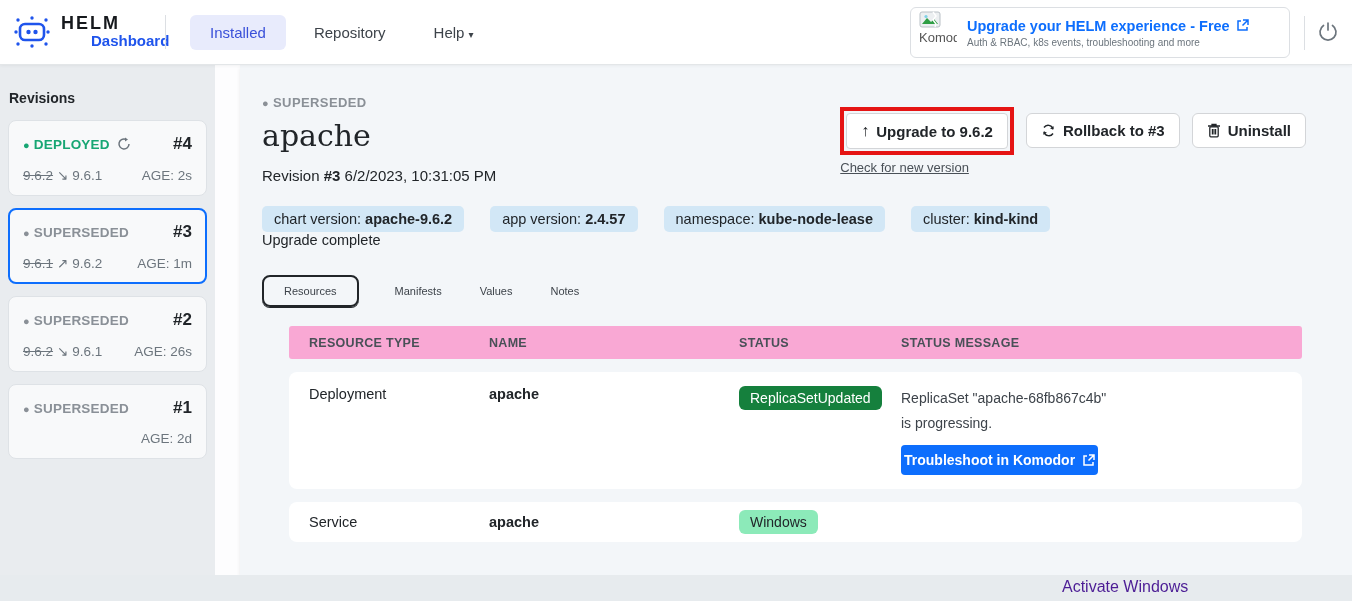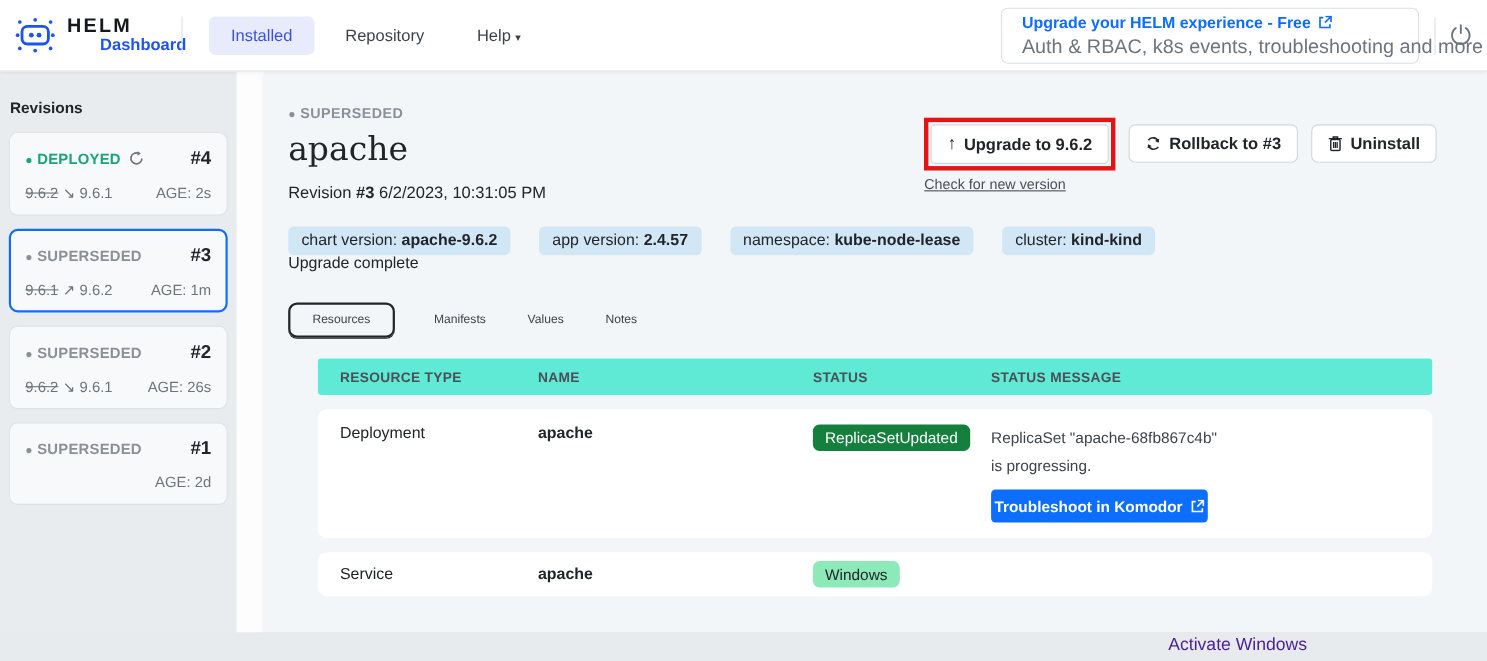--- a/index.html
+++ b/index.html
@@ -15,21 +15,21 @@
   .nav-sep { width:1px; height:34px; background:#dcdfe3; }
   .nav-items { display:flex; align-items:center; gap:8px; margin-left:24px; }
   .nav-item { font-size:15px; color:#3d434a; padding:9px 20px; border-radius:6px; cursor:pointer; }
   .nav-item.active { background:#e8ebfc; color:#3a50d9; }
   .caret { font-size:10px; color:#3d434a; margin-left:4px; }
 
   .banner { position:absolute; right:62px; top:7px; width:380px; height:51px; border:1px solid #dcdfe3;
     border-radius:6px; background:#fff; display:flex; align-items:center; padding:4px 10px 4px 8px; gap:10px; }
   .banner-img { width:38px; height:43px; overflow:hidden; font-size:13px; color:#555; line-height:1.1; white-space:nowrap; }
   .banner-title { font-size:14.5px; font-weight:bold; color:#0d6efd; display:flex; align-items:center; gap:6px; }
-  .banner-sub { font-size:18px; color:#6c757d; margin-top:3px; white-space:nowrap; }
+  .banner-sub { font-size:10px; color:#6c757d; margin-top:3px; white-space:nowrap; }
   .nav-sep2 { position:absolute; right:47px; top:16px; width:1px; height:34px; background:#dcdfe3; }
   .power-btn { position:absolute; right:13px; top:21px; cursor:pointer; }
 
   
   .sidebar { position:absolute; left:0; top:65px; width:215px; height:536px; background:#e9ecef; padding:25px 8px 0 8px; }
   .sidebar-title { font-size:14px; font-weight:bold; color:#212529; margin-bottom:14px; margin-left:1px; }
   .rev-card { background:#f8f9fa; border:1px solid #dee2e6; border-radius:8px; padding:13px 14px 12px 14px;
     margin-bottom:12px; cursor:pointer; min-height:66px; }
   .rev-card.selected { border:2px solid #0d6efd; padding:12px 13px 11px 13px; }
   .rev-top { display:flex; align-items:center; }
@@ -73,21 +73,21 @@
   .status-text { font-size:14.5px; color:#212529; }
 
   
   .tabs { display:flex; align-items:center; gap:34px; margin-top:27px; }
   .tab { font-size:11px; color:#3d434a; cursor:pointer; padding:9px 2px; }
   .tab.active { border:2px solid #212529; border-radius:8px; padding:8px 20px; box-shadow:0 1px 0 #212529; }
 
   
   .table { margin:19px 50px 0 27px; }
   .t-grid { display:grid; grid-template-columns:180px 250px 162px 1fr; align-items:center; padding-left:20px; }
-  .t-head { background:#5eead4; border-radius:3px; height:33px; }
+  .t-head { background:#f9a8d4; border-radius:3px; height:33px; }
   .t-head span { font-size:12.5px; font-weight:bold; color:#495057; letter-spacing:.3px; }
   .t-row { background:#fff; border-radius:8px; margin-top:13px; align-items:flex-start; padding-top:14px; padding-bottom:14px; }
   .t-row.slim { align-items:center; padding-top:8px; padding-bottom:8px; }
   .cell-type { font-size:14.5px; color:#212529; }
   .cell-name { font-size:14.5px; font-weight:bold; }
   .badge { display:inline-block; border-radius:6px; padding:4px 11px; font-size:14px; }
   .badge.warn { background:#15803d; color:#fff; }
   .badge.ok { background:#8ceab9; color:#212529; }
   .cell-msg { font-size:14px; color:#3d434a; max-width:215px; line-height:1.8; }
   .kom-btn { display:inline-flex; align-items:center; gap:7px; background:#0d6efd; color:#fff; border:none;

